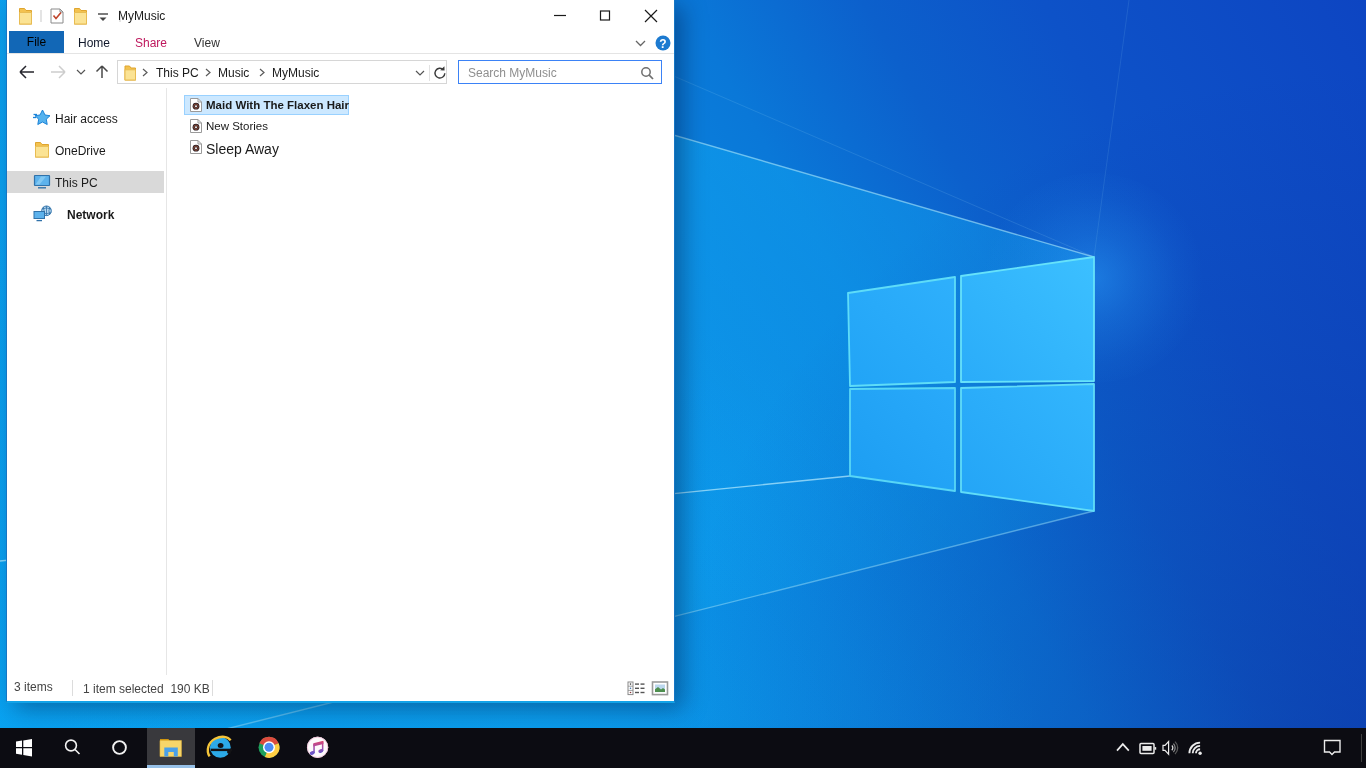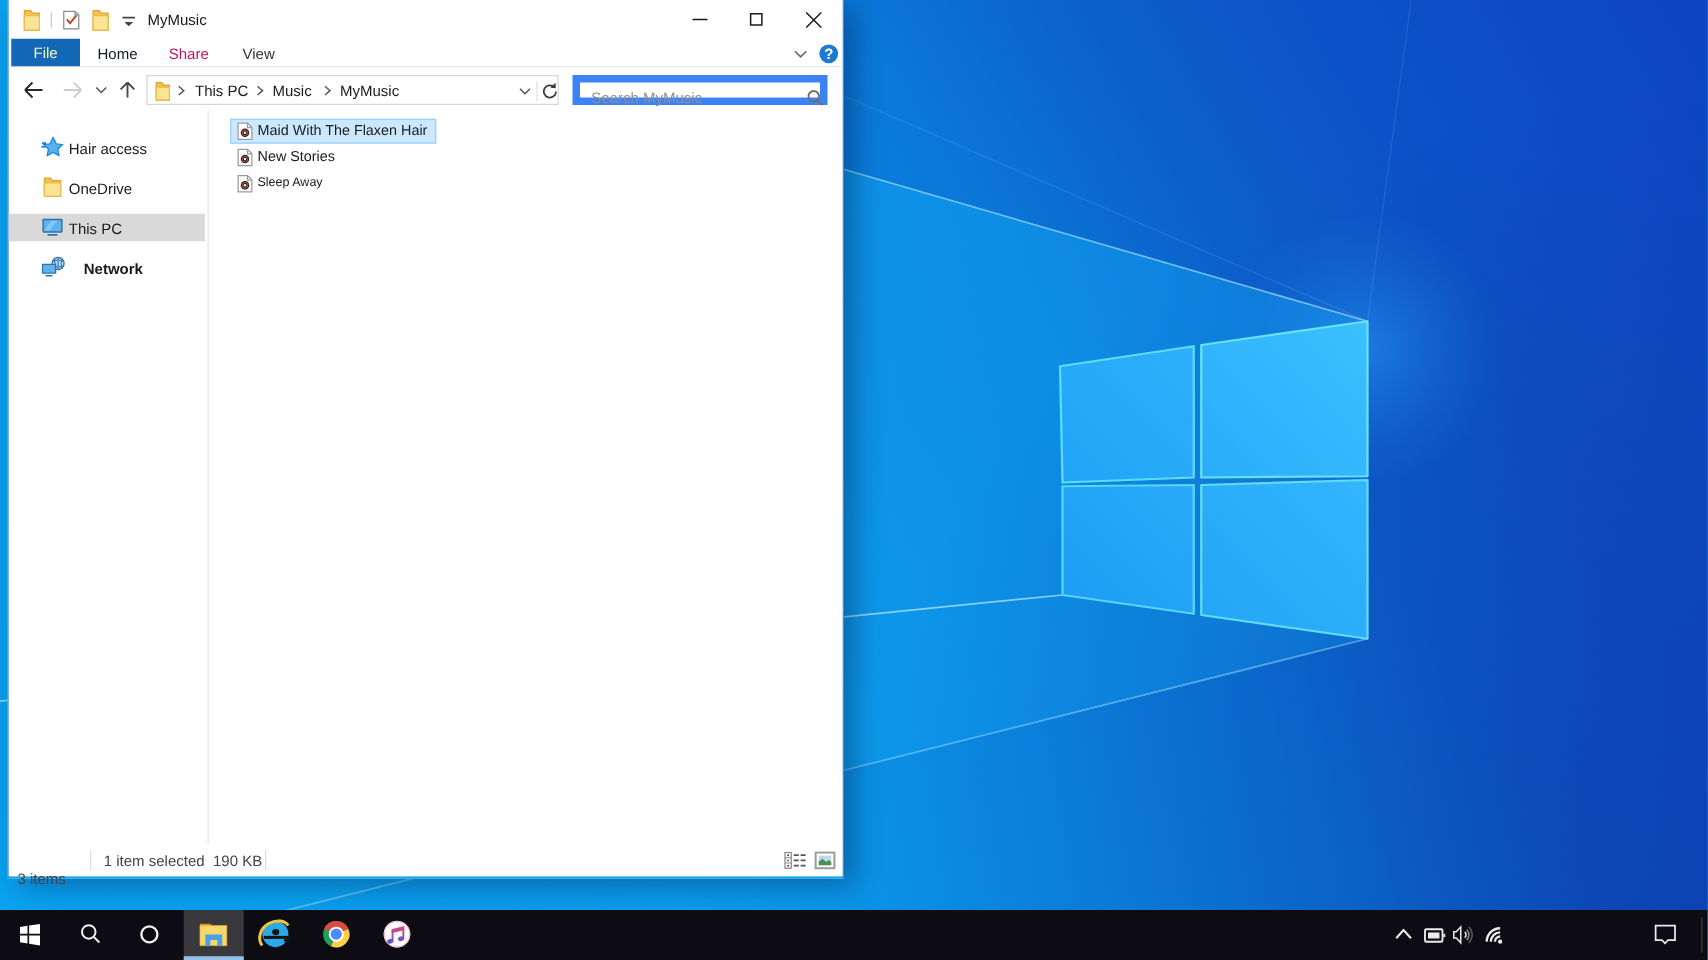--- a/index.html
+++ b/index.html
@@ -111,21 +111,21 @@
     <div class="abs txt" style="left:111px;top:9px;">MyMusic</div>
 
     <svg class="abs" style="left:540px;top:0;" width="127" height="31" viewBox="0 0 127 31">
       <line x1="7" y1="15.5" x2="19" y2="15.5" stroke="#1a1a1a" stroke-width="1.2"></line>
       <rect x="53.5" y="11" width="9" height="9" fill="none" stroke="#1a1a1a" stroke-width="1.2"></rect>
       <path d="M98,10 L110,22 M110,10 L98,22" stroke="#1a1a1a" stroke-width="1.2"></path>
     </svg>
   </div>
 
   <div class="abs" style="left:0;top:31px;width:667px;height:23px;background:#fff;border-bottom:1px solid #e4e4e4;">
-    <div class="abs" style="left:2px;top:0;width:55px;height:22px;background:#1267b6;color:#fef9c3;font-size:12px;text-align:center;line-height:22px;">File</div>
+    <div class="abs" style="left:2px;top:0;width:55px;height:22px;background:#1267b6;color:#000000;font-size:12px;text-align:center;line-height:22px;">File</div>
     <div class="abs txt" style="left:71px;top:5px;color:#0f172a;">Home</div>
     <div class="abs txt" style="left:128px;top:5px;color:#be185d;">Share</div>
     <div class="abs txt" style="left:187px;top:5px;color:#333;text-align:center;">View</div>
     <svg class="abs" style="left:626px;top:4px;" width="40" height="16" viewBox="0 0 40 16">
       <path d="M3,6 L7.5,10.5 L12,6" fill="none" stroke="#666" stroke-width="1.3"></path>
       <circle cx="30" cy="8" r="7.5" fill="#1c7ad0"></circle>
       <text x="30" y="12.5" font-size="12" font-weight="bold" fill="#fff" text-anchor="middle" font-family="Liberation Sans">?</text>
     </svg>
   </div>
 
@@ -157,21 +157,21 @@
       <svg class="abs" style="left:295px;top:4px;" width="35 " height="16" viewBox="0 0 35 16">
         <path d="M3,6 L7,10 L11,6" fill="none" stroke="#555" stroke-width="1.2"></path>
         <line x1="16.5" y1="0" x2="16.5" y2="16" stroke="#e2e2e2" stroke-width="1"></line>
       </svg>
       <svg class="abs" style="left:313px;top:3px;" width="18" height="18" viewBox="0 0 18 18">
         <path d="M13.8,9.2 a4.9,4.9 0 1 1 -1.4,-3.5" fill="none" stroke="#3a3a3a" stroke-width="1.4"></path>
         <path d="M13.4,2.2 L13.6,6.6 L9.2,6.2 Z" fill="#3a3a3a"></path>
       </svg>
     </div>
 
-    <div class="abs" style="left:451px;top:6px;width:204px;height:24px;border:6px solid #3b82f6;background:#fff;">
+    <div class="abs" style="left:451px;top:6px;width:204px;height:24px;border:1px solid #3b82f6;background:#fff;">
       <div class="abs txt" style="left:9px;top:5px;color:#8f8f8f;">Search MyMusic</div>
       <svg class="abs" style="left:180px;top:4px;" width="17" height="17" viewBox="0 0 17 17">
         <circle cx="7" cy="7" r="4.2" fill="none" stroke="#6f6f6f" stroke-width="1.5"></circle>
         <line x1="10.2" y1="10.2" x2="14" y2="14" stroke="#6f6f6f" stroke-width="1.7"></line>
       </svg>
     </div>
   </div>
 
   <div class="abs" style="left:0;top:88px;width:667px;height:587px;background:#fff;">
     <div class="abs" style="left:159px;top:0;width:1px;height:587px;background:#e6e6e6;"></div>
@@ -203,41 +203,41 @@
     <div class="abs txt" style="left:60px;top:120px;font-weight:bold;">Network</div>
 
     <div class="abs" style="left:177px;top:7px;width:165px;height:20px;background:#cce8ff;border:1px solid #99d1ff;"></div>
     <svg class="abs" style="left:182px;top:9px;" width="14" height="16" viewBox="0 0 14 16">
       <path d="M1.5,1.5 L9,1.5 L12.5,5 L12.5,14.5 L1.5,14.5 Z" fill="#fff" stroke="#9a9a9a" stroke-width="1"></path>
       <path d="M9,1.5 L9,5 L12.5,5" fill="none" stroke="#9a9a9a" stroke-width="1"></path>
       <circle cx="7" cy="9.2" r="3.4" fill="#2a1e24"></circle>
       <circle cx="7" cy="9.2" r="2.2" fill="none" stroke="#9a523a" stroke-width="0.9"></circle>
       <circle cx="7" cy="9.2" r="1" fill="#f4f0f2"></circle>
     </svg>
-    <div class="abs txt" style="left:199px;top:11px;font-size:11.5px;">Maid With The Flaxen Hair</div>
+    <div class="abs txt" style="left:199px;top:11px;font-size:11.5px;font-weight:bold;">Maid With The Flaxen Hair</div>
     <svg class="abs" style="left:182px;top:30px;" width="14" height="16" viewBox="0 0 14 16">
       <path d="M1.5,1.5 L9,1.5 L12.5,5 L12.5,14.5 L1.5,14.5 Z" fill="#fff" stroke="#9a9a9a" stroke-width="1"></path>
       <path d="M9,1.5 L9,5 L12.5,5" fill="none" stroke="#9a9a9a" stroke-width="1"></path>
       <circle cx="7" cy="9.2" r="3.4" fill="#2a1e24"></circle>
       <circle cx="7" cy="9.2" r="2.2" fill="none" stroke="#9a523a" stroke-width="0.9"></circle>
       <circle cx="7" cy="9.2" r="1" fill="#f4f0f2"></circle>
     </svg>
     <div class="abs txt" style="left:199px;top:32px;font-size:11.5px;">New Stories</div>
     <svg class="abs" style="left:182px;top:51px;" width="14" height="16" viewBox="0 0 14 16">
       <path d="M1.5,1.5 L9,1.5 L12.5,5 L12.5,14.5 L1.5,14.5 Z" fill="#fff" stroke="#9a9a9a" stroke-width="1"></path>
       <path d="M9,1.5 L9,5 L12.5,5" fill="none" stroke="#9a9a9a" stroke-width="1"></path>
       <circle cx="7" cy="9.2" r="3.4" fill="#2a1e24"></circle>
       <circle cx="7" cy="9.2" r="2.2" fill="none" stroke="#9a523a" stroke-width="0.9"></circle>
       <circle cx="7" cy="9.2" r="1" fill="#f4f0f2"></circle>
     </svg>
-    <div class="abs txt" style="left:199px;top:53px;font-size:10px;">Sleep Away</div>
+    <div class="abs txt" style="left:199px;top:53px;font-size:14px;">Sleep Away</div>
   </div>
 
   <div class="abs" style="left:0;top:675px;width:667px;height:26px;background:#fff;">
-    <div class="abs txt" style="left:7px;top:21px;color:#444;">3 items</div>
+    <div class="abs txt" style="left:7px;top:5px;color:#444;">3 items</div>
     <div class="abs" style="left:65px;top:5px;width:1px;height:16px;background:#dcdcdc;"></div>
     <div class="abs txt" style="left:76px;top:7px;color:#444;">1 item selected&nbsp;&nbsp;190 KB</div>
     <div class="abs" style="left:205px;top:5px;width:1px;height:16px;background:#dcdcdc;"></div>
     <svg class="abs" style="left:620px;top:6px;" width="42" height="15" viewBox="0 0 42 15">
       <rect x="1" y="1" width="5" height="12.6" fill="none" stroke="#8a8a8a" stroke-width="1"></rect>
       <line x1="1" y1="5.2" x2="6" y2="5.2" stroke="#8a8a8a" stroke-width="0.8"></line>
       <line x1="1" y1="9.4" x2="6" y2="9.4" stroke="#8a8a8a" stroke-width="0.8"></line>
       <circle cx="3.5" cy="3.1" r="0.8" fill="#444"></circle>
         <circle cx="3.5" cy="7.3" r="0.8" fill="#3a6ea5"></circle>
         <circle cx="3.5" cy="11.5" r="0.8" fill="#8a3a3a"></circle>

